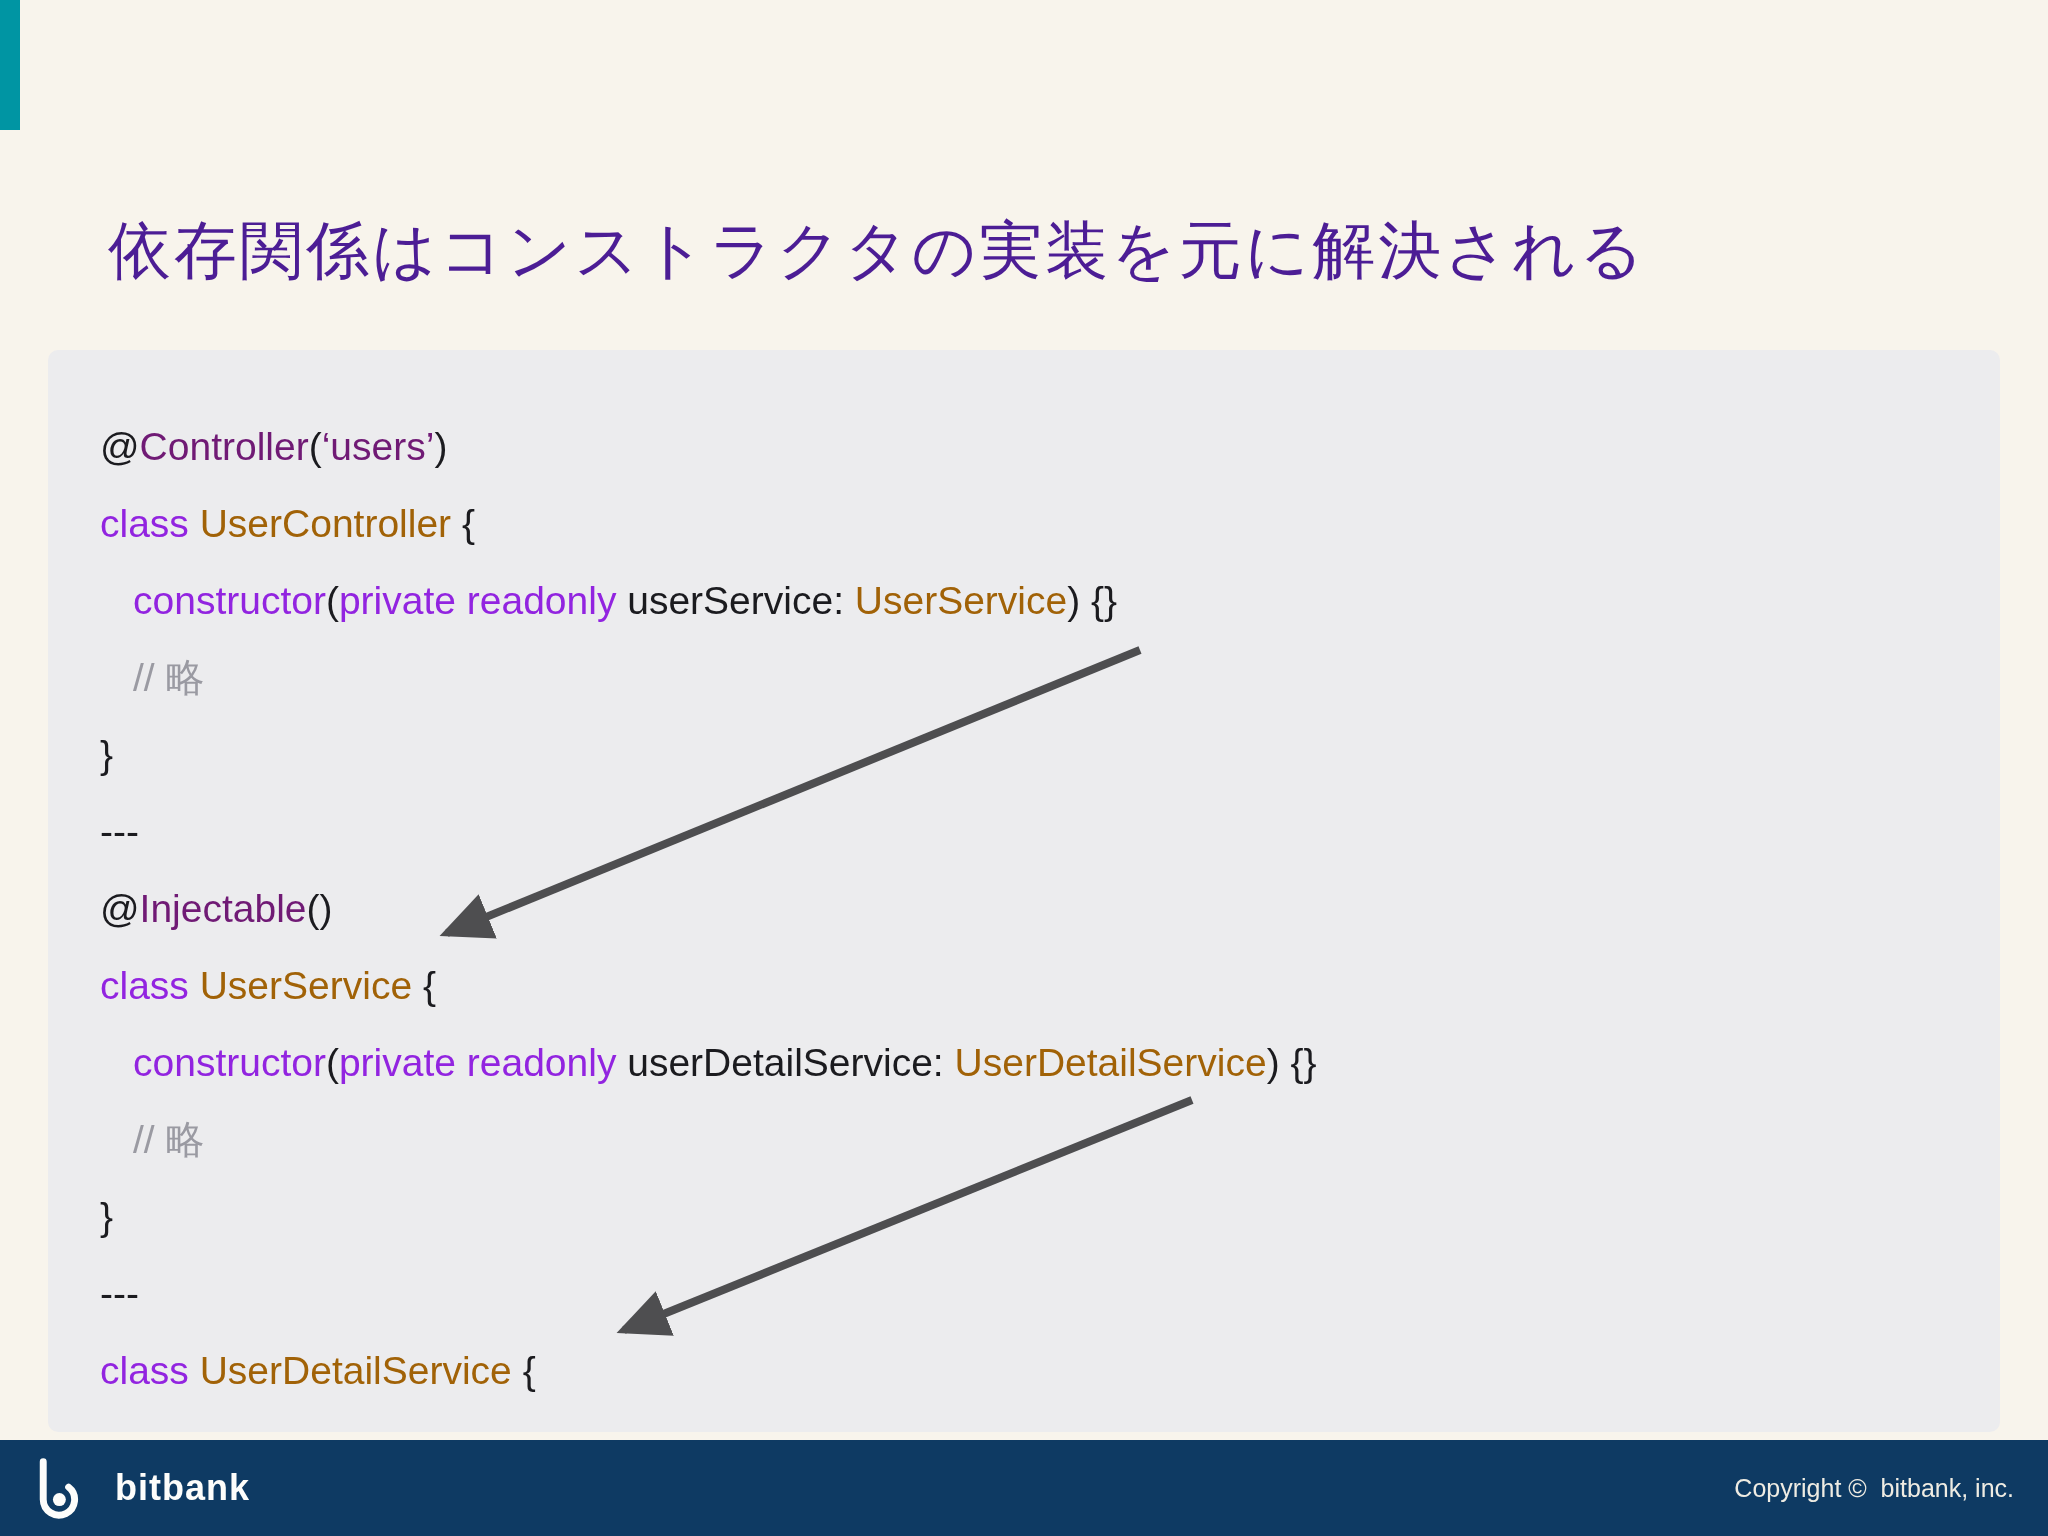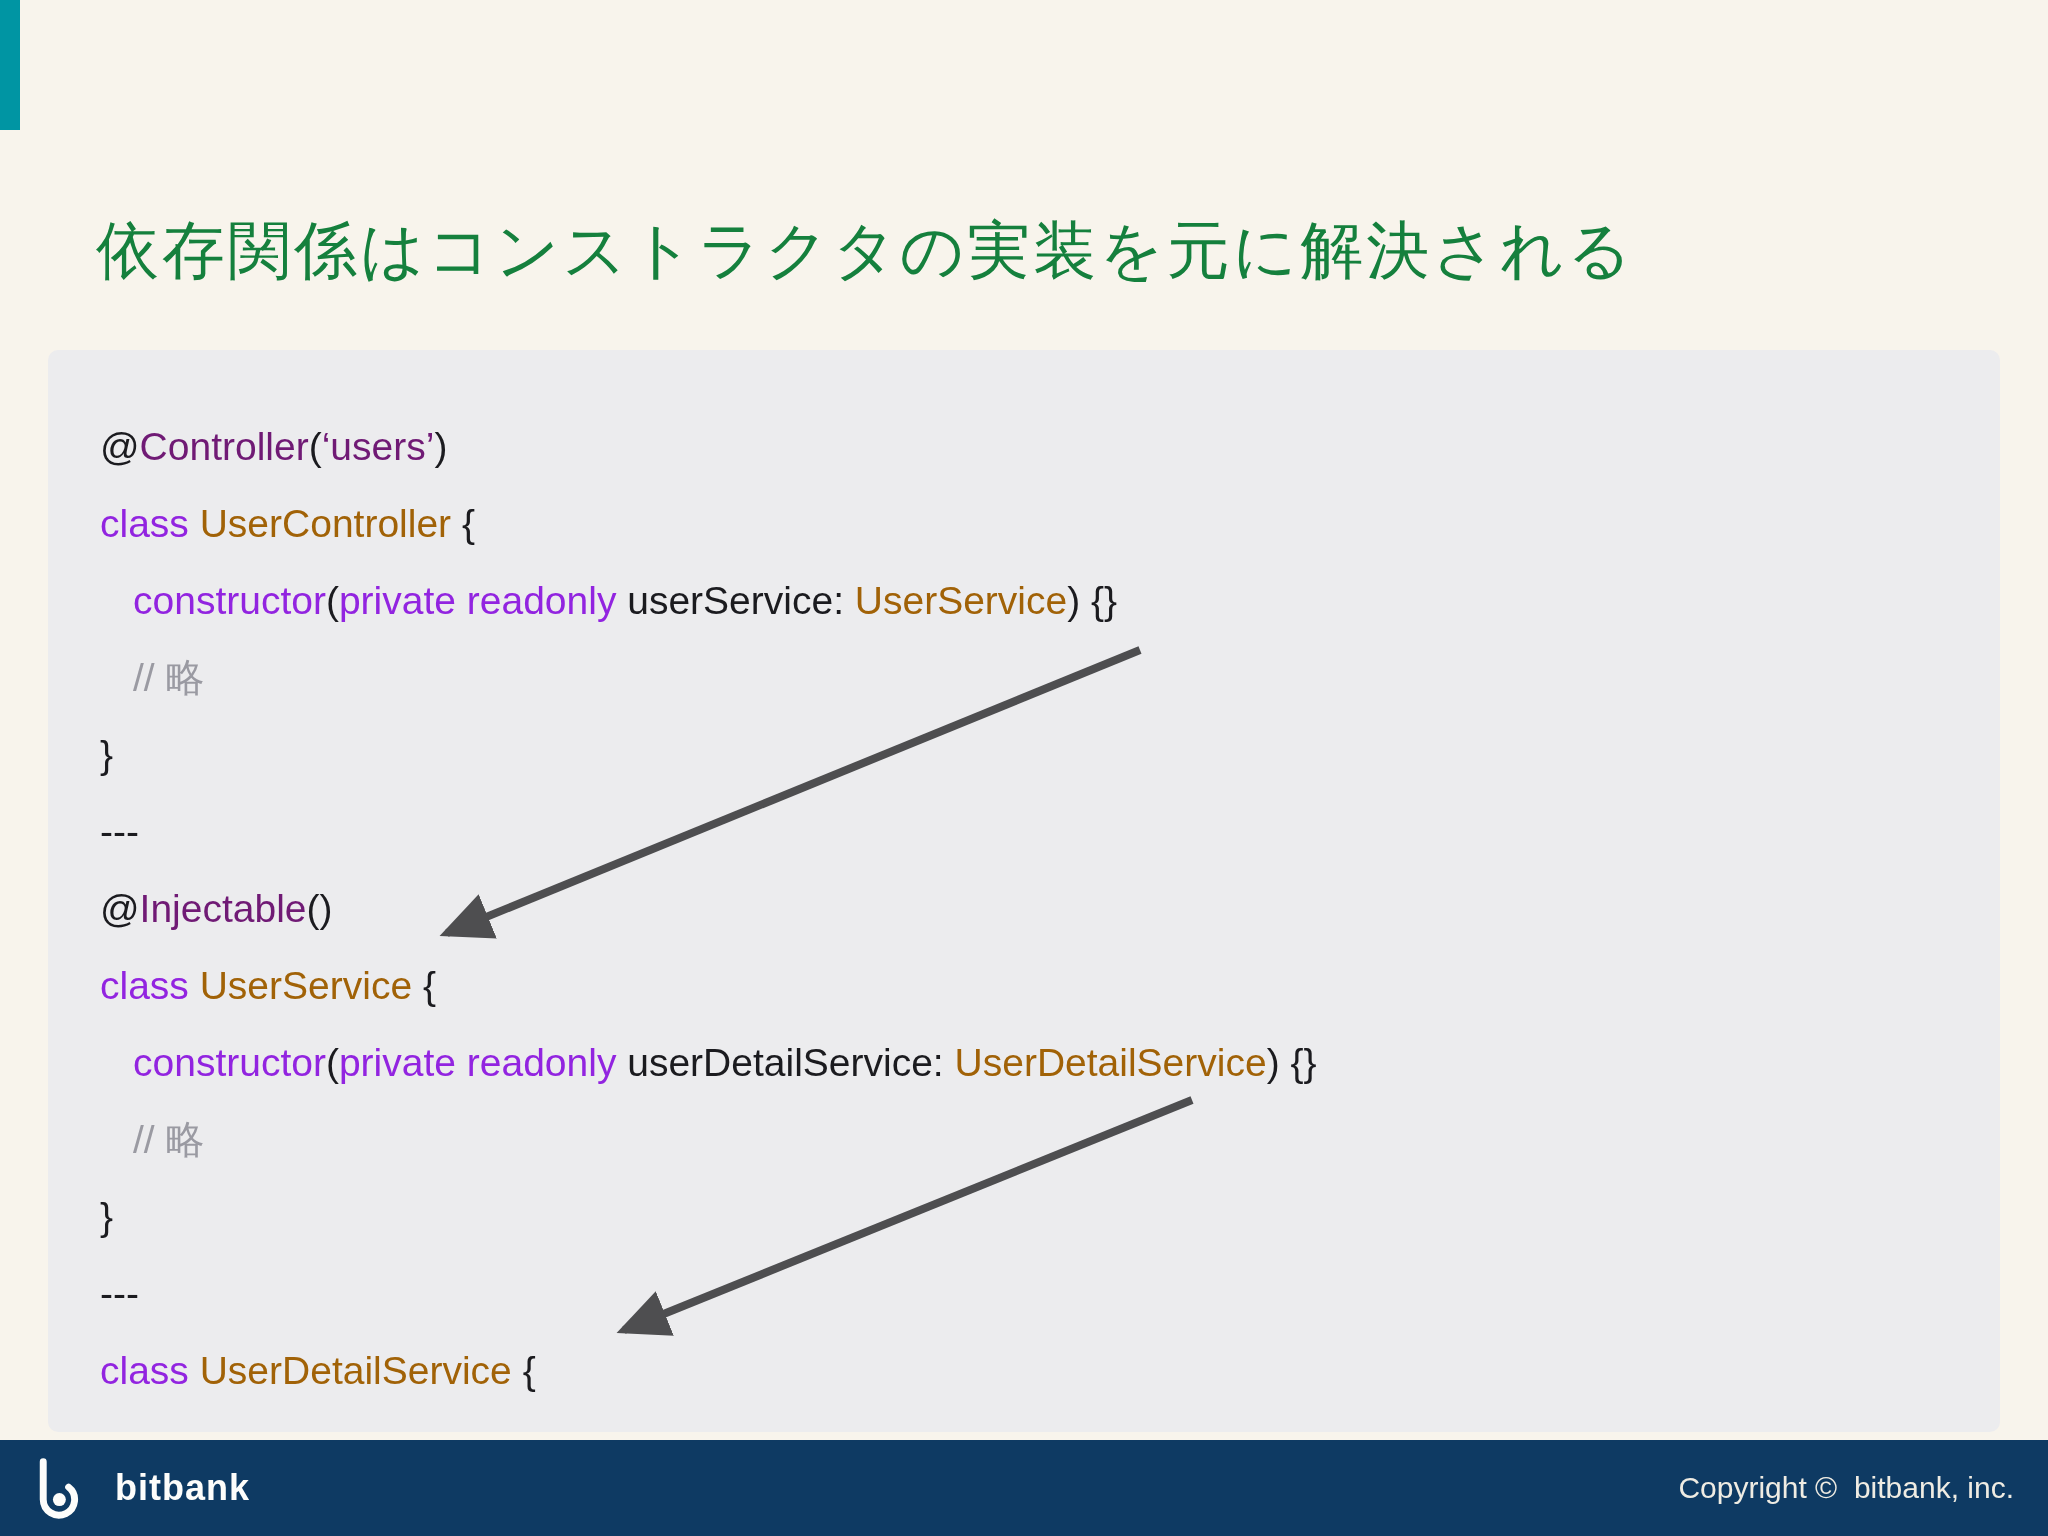--- a/index.html
+++ b/index.html
@@ -15,23 +15,23 @@
     width:20px;height:130px;
     background:#0095a3;
   }
   .slide-header{
     position:absolute;left:80px;top:28px;
     font-size:58px;line-height:1.2;
     color:#55534e;
     letter-spacing:1px;
   }
   .slide-title{
-    position:absolute;left:96px;top:210px;
+    position:absolute;left:108px;top:210px;
     font-size:63px;line-height:1.3;
-    color:#15803d;
+    color:#4c1d95;
     letter-spacing:3px;
   }
   .code-panel{
     position:absolute;left:48px;top:350px;
     width:1952px;height:1082px;
     background:#ececee;
     border-radius:10px;
   }
   .code-lines{
     position:absolute;left:52px;top:58px;right:40px;
@@ -68,21 +68,21 @@
     margin-left:34px;gap:33px;
   }
   .brand-logo{display:block;}
   .brand-name{
     color:#fdfdfb;font-size:36px;font-weight:bold;
     letter-spacing:1px;
   }
   .copyright{
     position:absolute;right:34px;top:50%;
     transform:translateY(-50%);
-    color:#efece3;font-size:30px;
+    color:#efece3;font-size:25px;
     white-space:pre;
   }
 </style>
 </head>
 <body>
 
 <div class="slide">
 
   <div class="accent-bar"></div>
 

